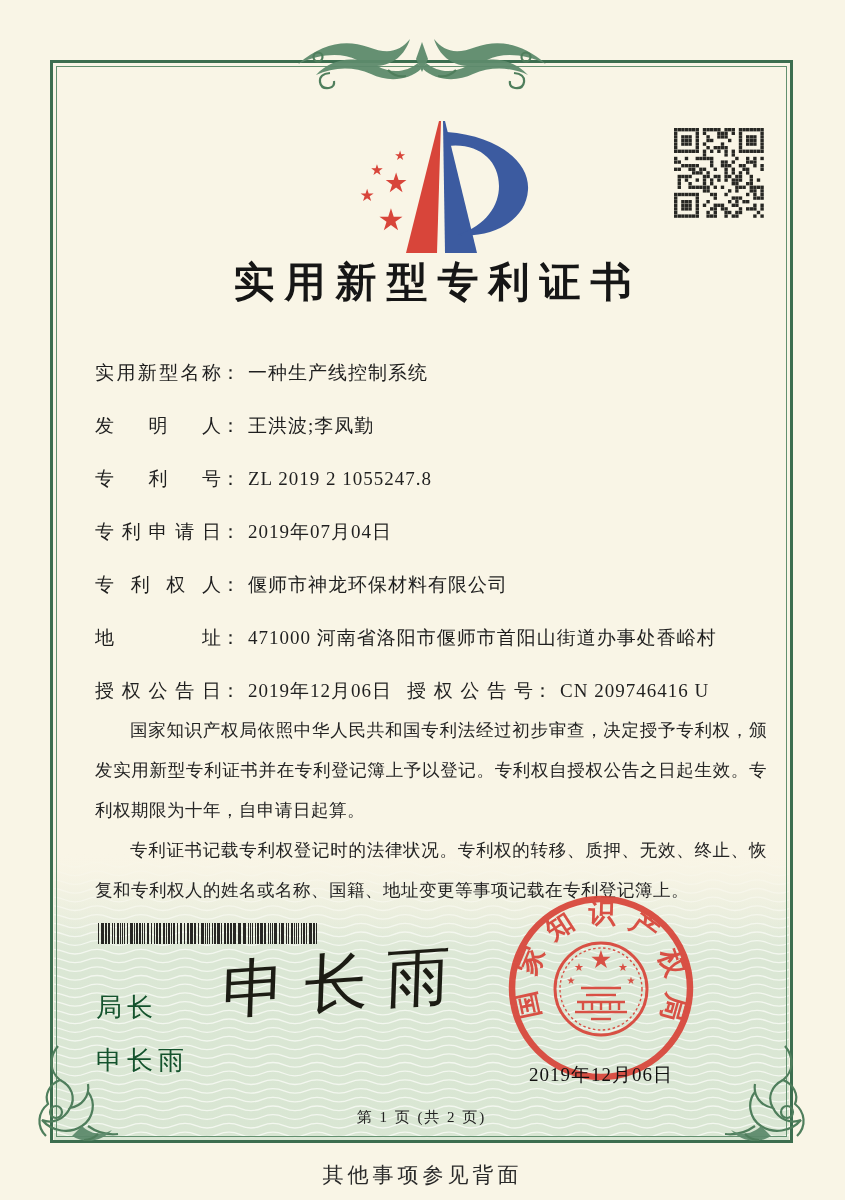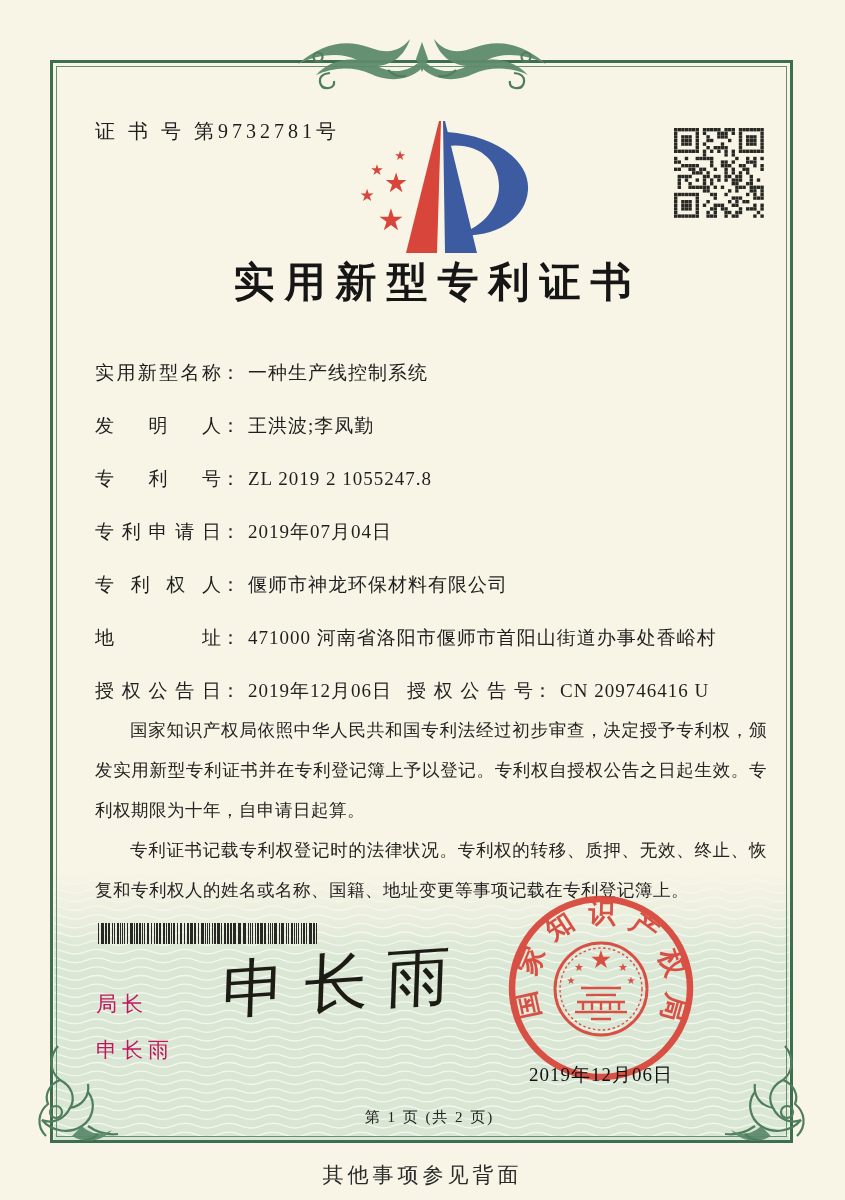--- a/index.html
+++ b/index.html
@@ -60,38 +60,38 @@
   
   .legal{
     position:absolute;left:95px;top:710px;width:672px;
     font-size:17.5px;line-height:40px;color:#242424;
     text-align:justify;letter-spacing:0.5px;
   }
   .legal p{margin:0;text-indent:2em;}
   
   .barcode{position:absolute;left:98px;top:923px;width:224px;height:21px;}
   .barcode rect{fill:#272723;}
-  .director{position:absolute;left:96px;top:990px;font-size:21px;letter-spacing:5px;color:#be185d;}
+  .director{position:absolute;left:96px;top:990px;font-size:26px;letter-spacing:5px;color:#14532d;}
   .director .name{margin-top:18px;letter-spacing:5px;}
   .signature{
     position:absolute;left:222px;top:938px;width:280px;
     font-size:64px;letter-spacing:18px;color:#1c1c14;
     transform:rotate(-4deg) skewX(-6deg);
     white-space:nowrap;
   }
   .seal{position:absolute;left:503px;top:892px;width:196px;height:196px;opacity:0.93;}
   .seal .red{stroke:#d8453a;fill:none;}
   .seal text{fill:#d8453a;}
   .seal-date{
     position:absolute;left:498px;top:1062px;width:206px;text-align:center;
     font-size:19px;color:#111;letter-spacing:1px;
   }
   .page-note{
     position:absolute;left:50px;top:1108px;width:743px;text-align:center;
-    font-size:15px;letter-spacing:2px;color:#222;padding-left:8px;
+    font-size:15px;letter-spacing:2px;color:#222;
   }
   .back-note{
     position:absolute;left:0;top:1161px;width:845px;text-align:center;
     font-size:21px;letter-spacing:4px;color:#2a2a2a;
   }
   
   .orn-top{position:absolute;left:292px;top:26px;width:260px;height:72px;}
   .orn-bl{position:absolute;left:28px;top:1042px;width:102px;height:102px;}
   .orn-br{position:absolute;left:713px;top:1042px;width:102px;height:102px;transform:scaleX(-1);}
   .orn path,.orn circle{stroke:#4f7e5c;fill:none;stroke-width:2.2;}
@@ -174,21 +174,20 @@
   <svg class="orn orn-br" viewBox="0 0 102 102">
     <path d="M30,4 C20,16 22,30 32,38 C22,42 16,52 20,62 C10,70 8,84 18,94"></path>
     <path d="M32,38 C44,44 48,56 42,66 C54,64 62,54 60,42"></path>
     <path d="M42,66 C36,78 24,82 14,78 C24,90 42,92 54,84 C66,76 68,60 60,50"></path>
     <path d="M60,84 q14,10 30,8"></path>
     <path class="fill" d="M54,84 C62,92 74,94 84,88 C74,100 56,102 44,94 Z"></path>
     <circle cx="28" cy="70" r="6"></circle>
     <path d="M70,92 q-6,6 -14,6"></path>
   </svg>
 
-  <div class="cert-no">证 书 号 第9732781号</div>
 
   <svg class="logo" viewBox="0 0 192 138">
     <polygon points="93,1 95,1 91,133 60,133" fill="#d8453a"></polygon>
     <polygon points="97,1 99,1 131,133 99,133" fill="#3c5ba0"></polygon>
     <path d="M101,12 C152,16 184,42 182,70 C180,100 148,118 112,115 C140,105 153,86 153,66 C153,40 132,22 101,26 Z" fill="#3c5ba0"></path>
     <text x="45" y="110" font-size="30" fill="#d8453a" text-anchor="middle">★</text>
     <text x="50" y="72" font-size="27" fill="#d8453a" text-anchor="middle">★</text>
     <text x="21" y="81" font-size="17" fill="#d8453a" text-anchor="middle">★</text>
     <text x="31" y="55" font-size="15" fill="#d8453a" text-anchor="middle">★</text>
     <text x="54" y="40" font-size="13" fill="#d8453a" text-anchor="middle">★</text>

